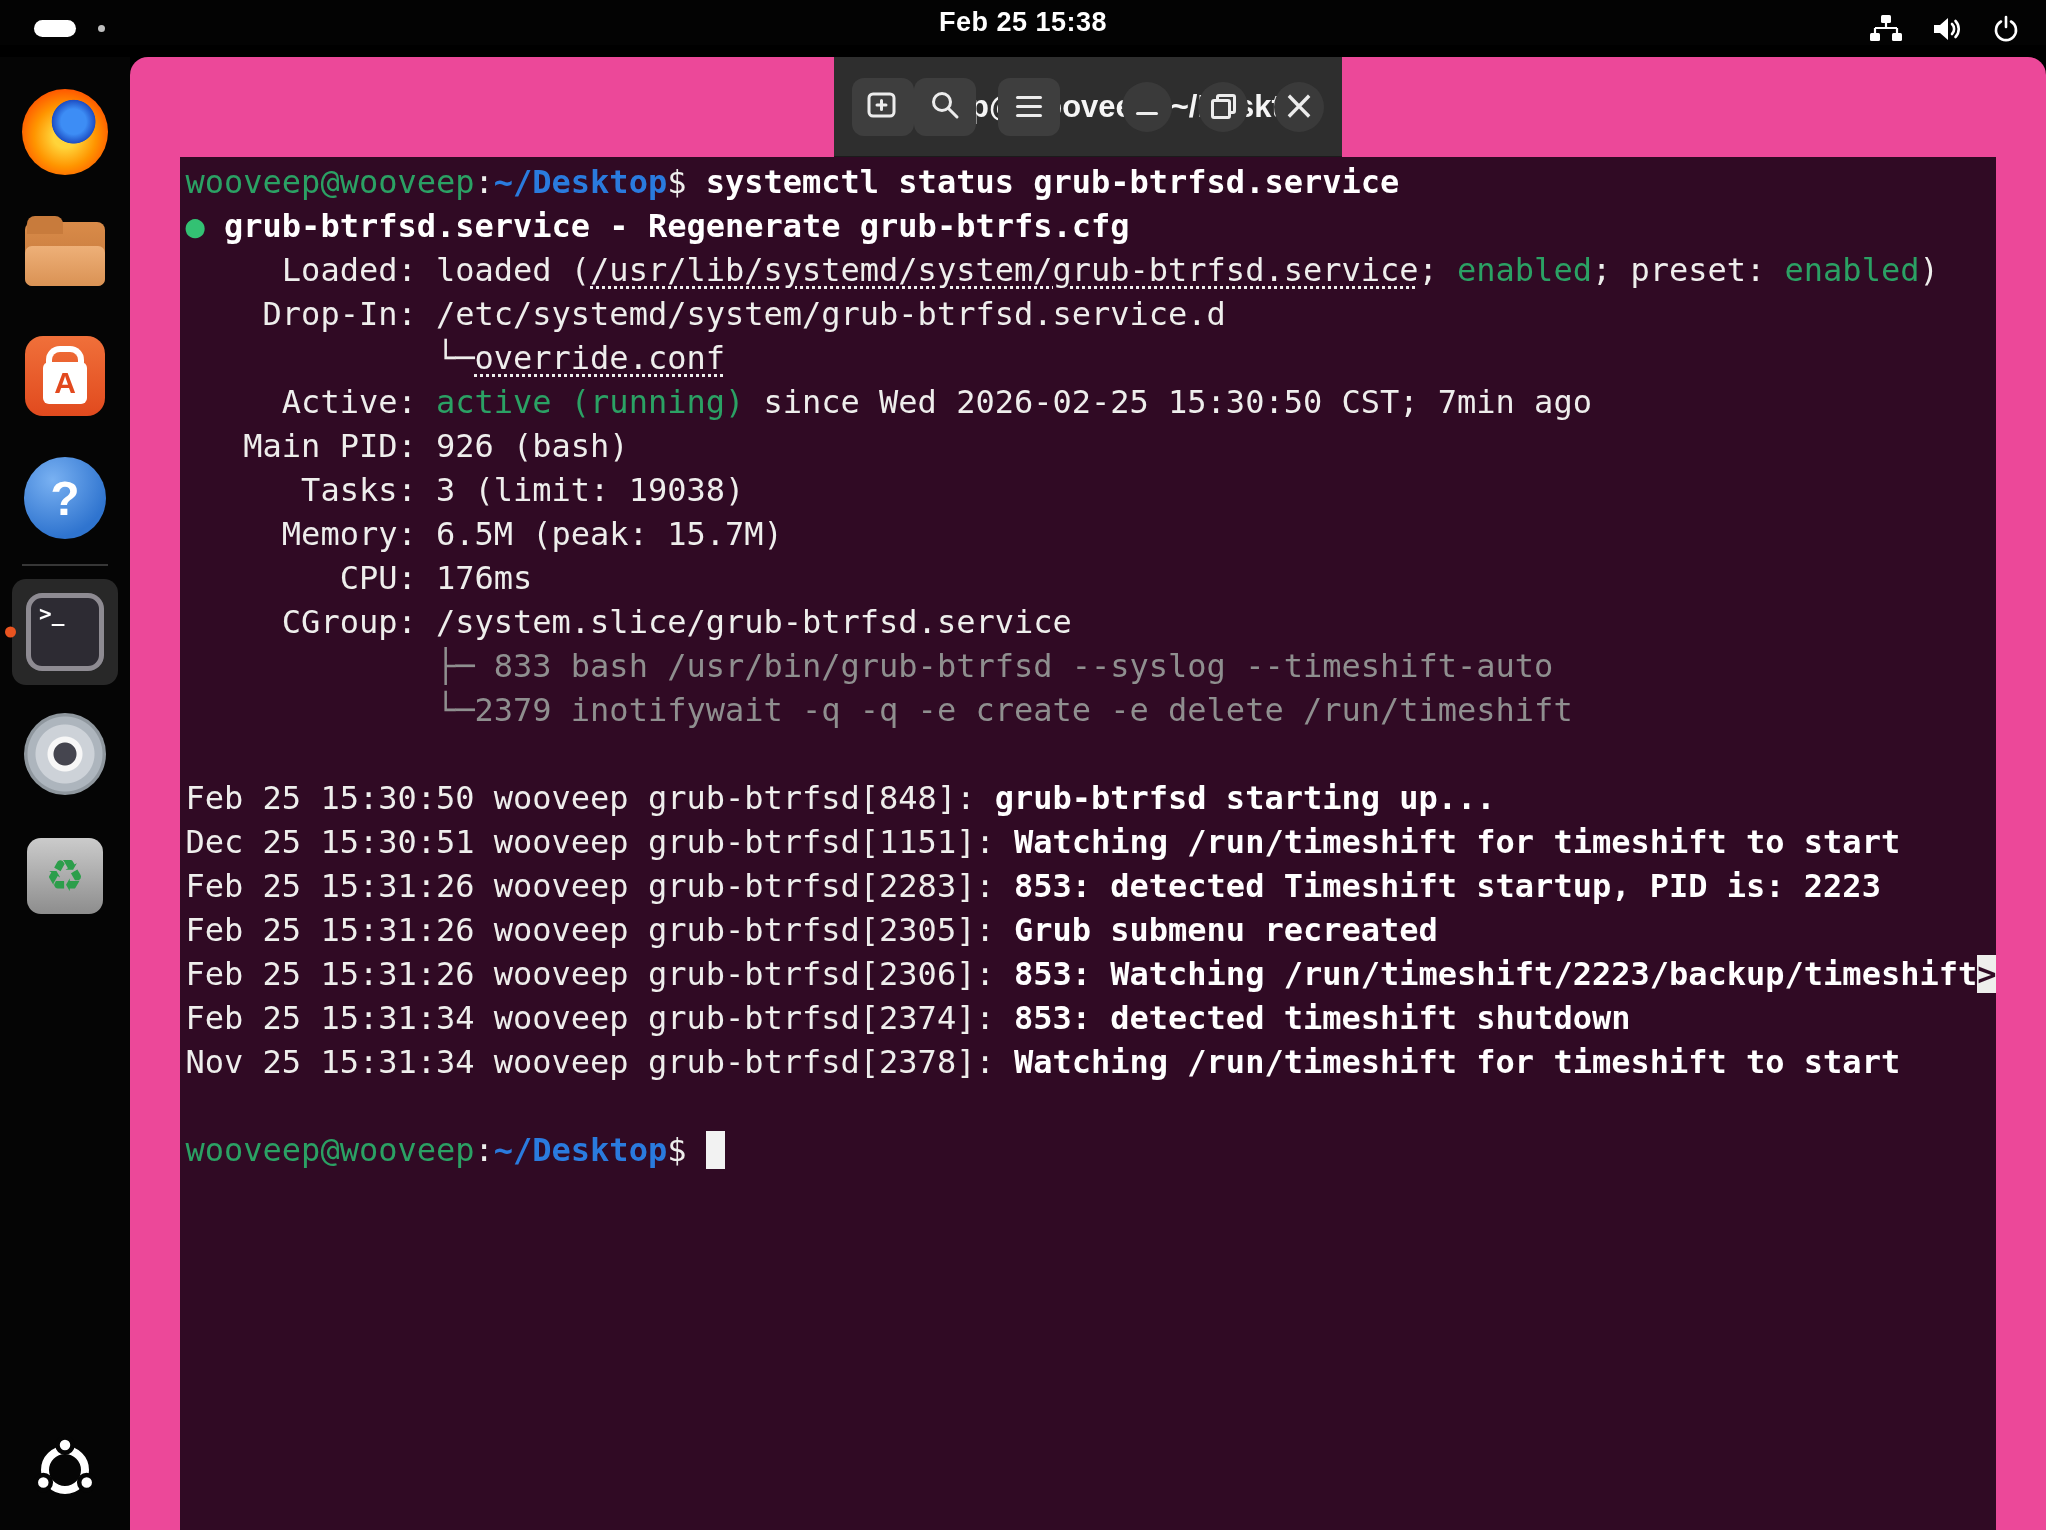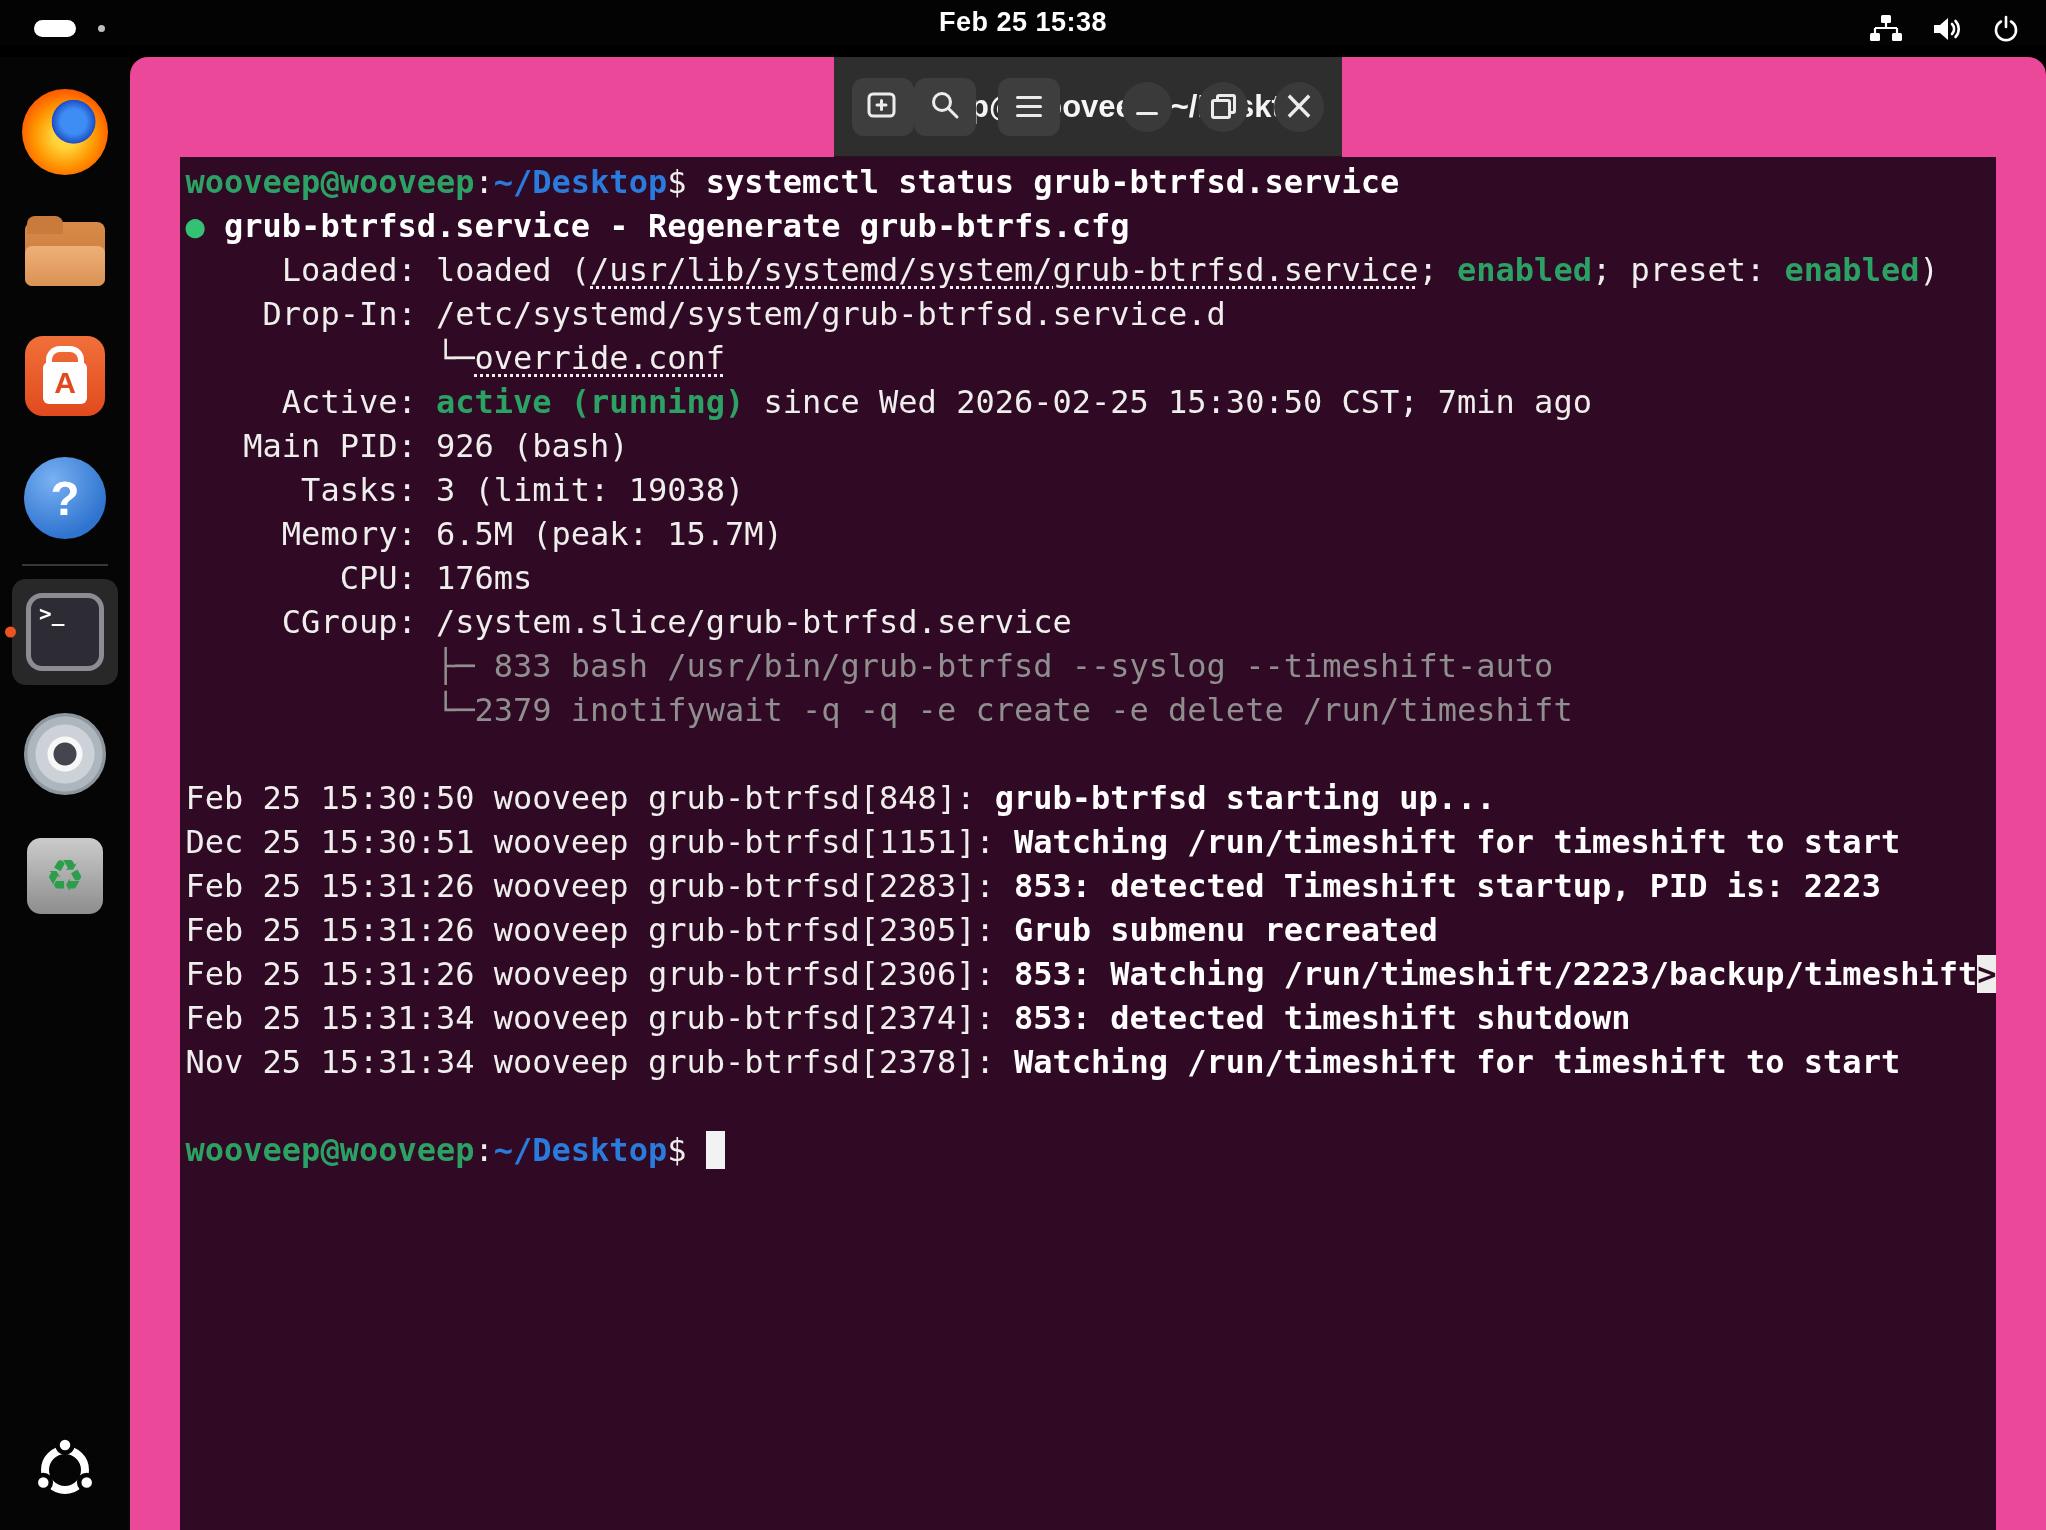--- a/index.html
+++ b/index.html
@@ -73,21 +73,21 @@
   .restore-glyph{position:relative;width:25px;height:25px}
   .restore-glyph .r1{position:absolute;right:0;top:0;width:14px;height:14px;border:3px solid #ececec;border-radius:3px}
   .restore-glyph .r2{position:absolute;left:0;bottom:0;width:14px;height:14px;border:3px solid #ececec;border-radius:3px;background:#3a3a3a}
   .close-glyph{color:#ececec;font-size:40px;line-height:1;font-family:"DejaVu Sans",sans-serif;transform:translateY(-2px)}
 
   
   .screen{flex:1;overflow:hidden;padding:3px 0 0 6px;background:#300a24}
   .tline{height:44px;line-height:44px;white-space:pre;font-family:"DejaVu Sans Mono",monospace;font-size:32px}
   .t-p{color:#eeeeec}
   .t-b{color:#ffffff;font-weight:bold}
-  .t-g{color:#2ba164;font-weight:bold}
+  .t-g{color:#2ba164;font-weight:normal}
   .t-gd{color:#33c173;font-weight:bold}
   .t-bl{color:#2a7bde;font-weight:bold}
   .t-d{color:#8f8f8f}
   .t-u{color:#eeeeec;text-decoration:underline;text-decoration-style:dotted;text-underline-offset:5px}
   .t-inv{background:#eeeeec;color:#300a24;font-weight:bold}
   .t-cur{background:#f2f2f2;color:#300a24}
 </style>
 </head>
 <body>
 

